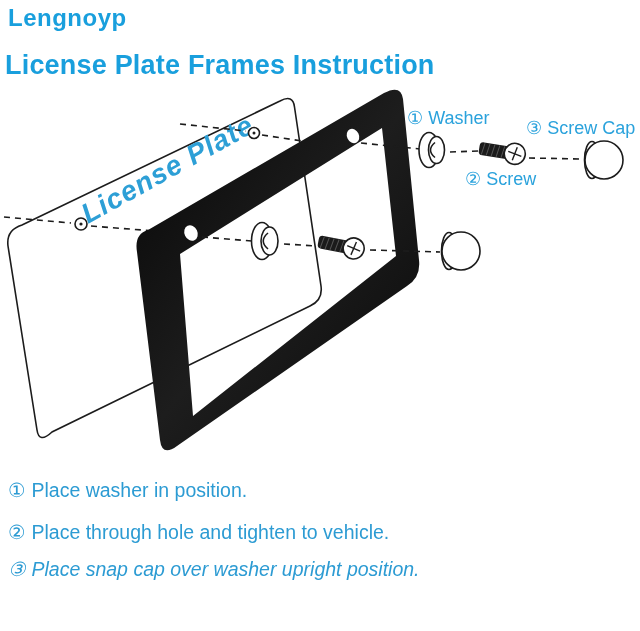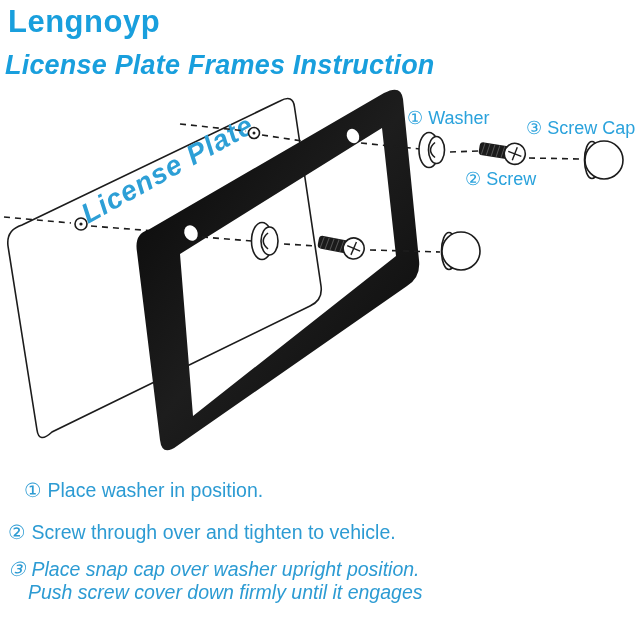--- a/index.html
+++ b/index.html
@@ -3,30 +3,30 @@
 <meta charset="utf-8">
 <style>
   html,body{margin:0;padding:0;}
   body{
     width:640px;height:631px;position:relative;overflow:hidden;
     background:#ffffff;
     font-family:"Liberation Sans", sans-serif;
   }
   .brand{
     position:absolute;left:8px;top:4px;
-    font-size:31px;font-weight:bold;color:#199fdd;letter-spacing:.5px;
+    font-size:24px;font-weight:bold;color:#199fdd;letter-spacing:.5px;
   }
   .title{
     position:absolute;left:5px;top:50px;
-    font-size:27px;font-weight:bold;color:#199fdd;letter-spacing:.2px;font-style:italic;
+    font-size:27px;font-weight:bold;color:#199fdd;letter-spacing:.2px;
   }
   .diagram{position:absolute;left:0;top:0;width:640px;height:631px;}
   .steps{position:absolute;left:8px;top:479px;color:#2c9bd3;}
   .step{font-size:19.5px;line-height:23px;white-space:nowrap;}
-  .step1{position:absolute;left:16px;top:0;text-align:center;}
+  .step1{position:absolute;left:0;top:0;text-align:center;}
   .step2{position:absolute;left:0;top:42px;}
   .step3{position:absolute;left:0;top:79px;font-style:italic;}
   .step-num{margin-right:6px;}
   .cont1{padding-left:20px;}
   .cont2{padding-left:30px;}
   .outline{fill:#ffffff;stroke:#1c1c1c;stroke-width:1.6;}
   .dash{stroke:#1c1c1c;stroke-width:1.6;stroke-dasharray:6 5;fill:none;}
   .lbl{fill:#2aa2dc;font-size:18px;font-family:"Liberation Sans",sans-serif;}
   .plate-text{fill:#2d9fd6;font-size:28px;font-style:italic;font-weight:600;
     font-family:"Liberation Sans",sans-serif;letter-spacing:1px;}
@@ -142,21 +142,20 @@
   <text class="lbl" x="407" y="124">① Washer</text>
   <text class="lbl" x="526" y="134">③ Screw Cap</text>
   <text class="lbl" x="465" y="185">② Screw</text>
 </svg>
 
 <div class="steps">
   <div class="step step1">
     <span class="step-num">①</span><span>Place washer in position.</span>
   </div>
   <div class="step step2">
-    <span class="step-num">②</span><span>Screw through over and tighten to vehicle.</span>
+    <span class="step-num">②</span><span>Place through hole and tighten to vehicle.</span>
   </div>
   <div class="step step3">
     <div>
       <span class="step-num">③</span><span>Place snap cap over washer upright position.</span>
     </div>
-    <div class="cont1">Push screw cover down firmly until it engages</div>
   </div>
 </div>
 
 </body></html>

